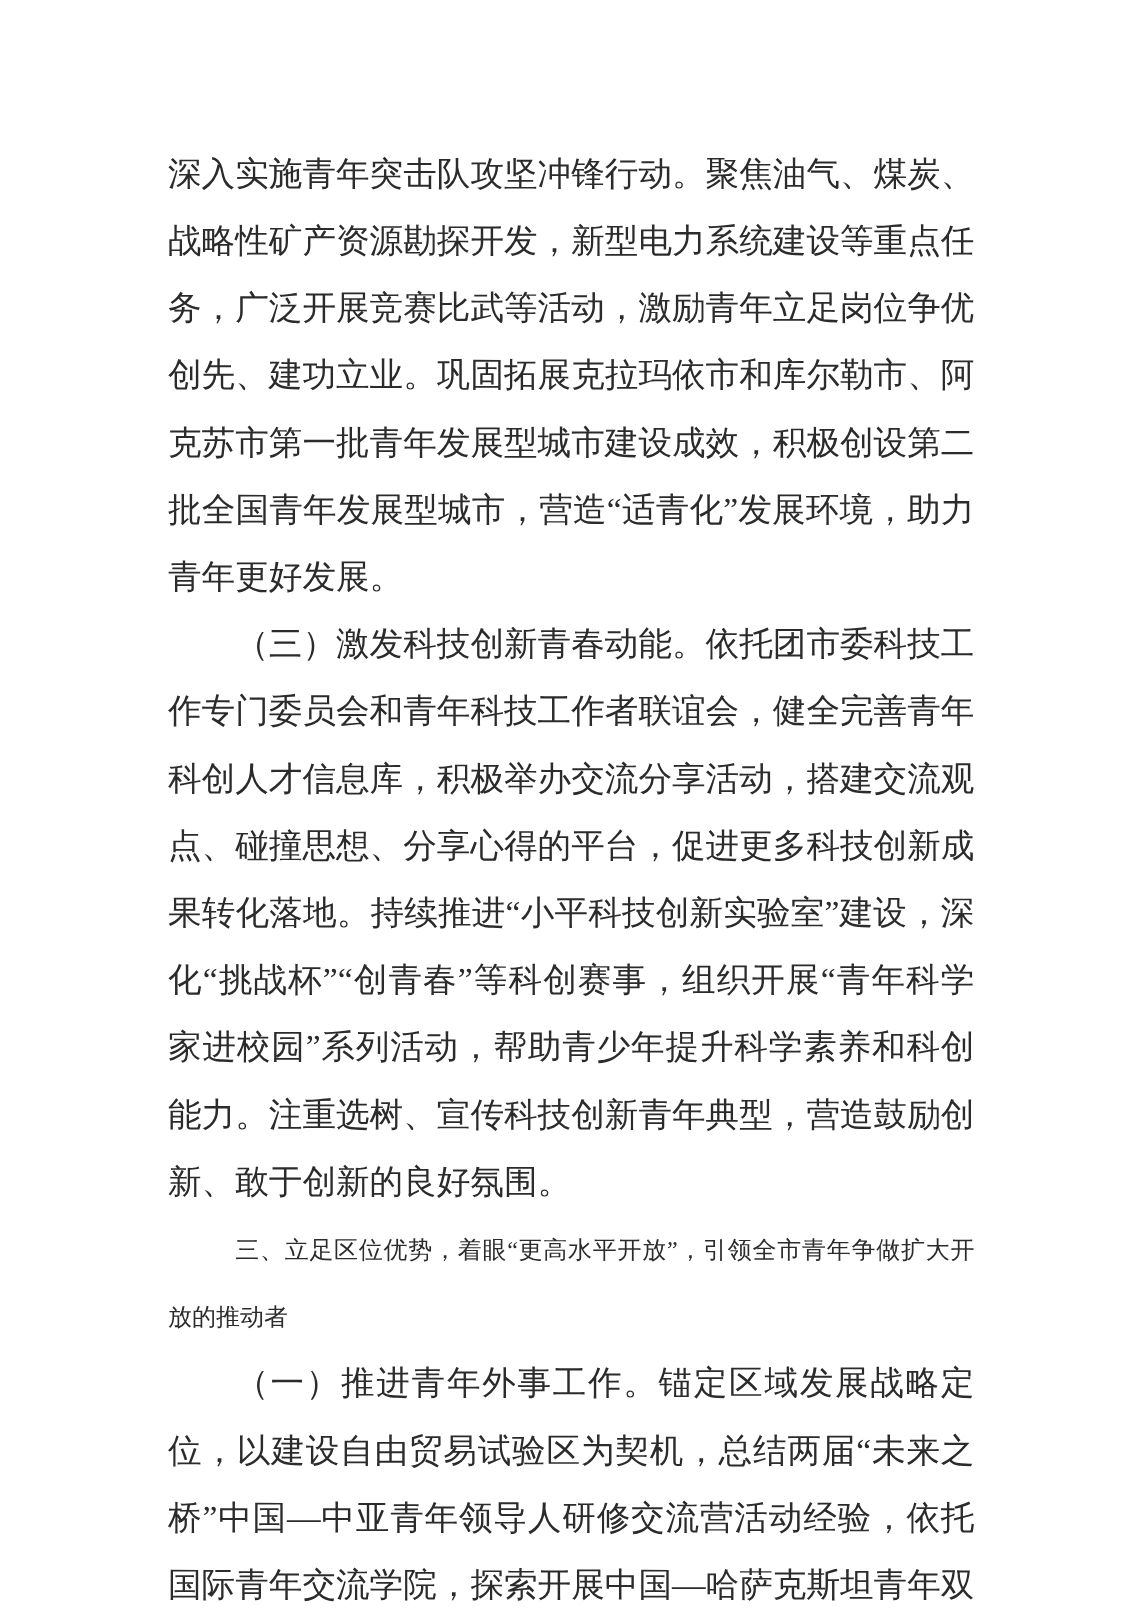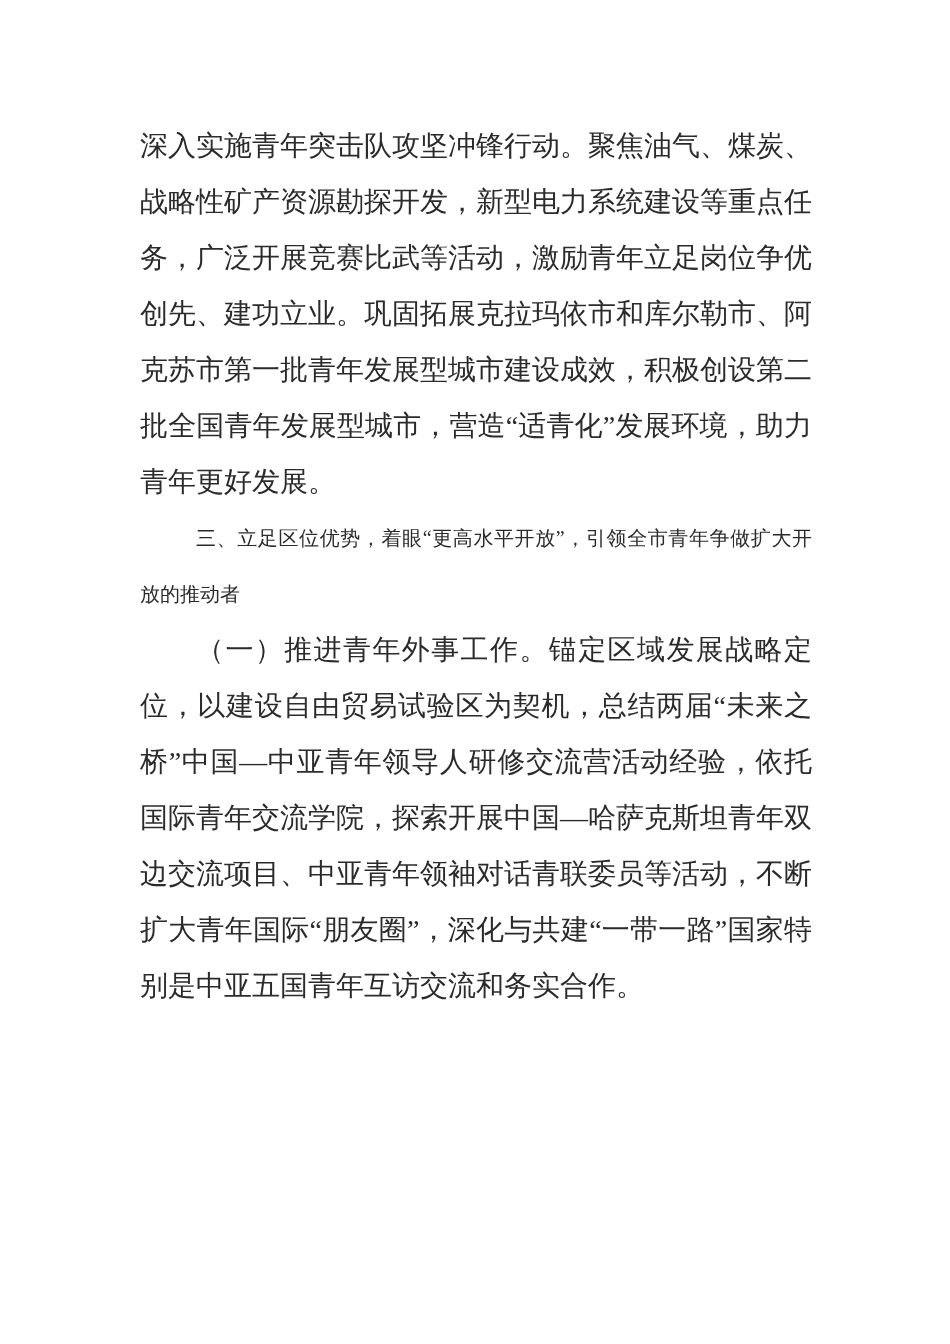--- a/index.html
+++ b/index.html
@@ -70,19 +70,20 @@
   }
 </style>
 </head>
 <body>
 
 <div id="page">
   <div id="text-column">
 
     <p class="para noindent">深入实施青年突击队攻坚冲锋行动。聚焦油气、煤炭、战略性矿产资源勘探开发，新型电力系统建设等重点任务，广泛开展竞赛比武等活动，激励青年立足岗位争优创先、建功立业。巩固拓展克拉玛依市和库尔勒市、阿克苏市第一批青年发展型城市建设成效，积极创设第二批全国青年发展型城市，营造“适青化”发展环境，助力青年更好发展。</p>
 
+    <p class="para indent">（三）激发科技创新青春动能。依托团市委科技工作专门委员会和青年科技工作者联谊会，健全完善青年科创人才信息库，积极举办交流分享活动，搭建交流观点、碰撞思想、分享心得的平台，促进更多科技创新成果转化落地。持续推进“小平科技创新实验室”建设，深化“挑战杯”“创青春”等科创赛事，组织开展“青年科学家进校园”系列活动，帮助青少年提升科学素养和科创能力。注重选树、宣传科技创新青年典型，营造鼓励创新、敢于创新的良好氛围。</p>
 
     <p class="heading">三、立足区位优势，着眼“更高水平开放”，引领全市青年争做扩大开放的推动者</p>
 
     <p class="para indent">（一）推进青年外事工作。锚定区域发展战略定位，以建设自由贸易试验区为契机，总结两届“未来之桥”中国—中亚青年领导人研修交流营活动经验，依托国际青年交流学院，探索开展中国—哈萨克斯坦青年双边交流项目、中亚青年领袖对话青联委员等活动，不断扩大青年国际“朋友圈”，深化与共建“一带一路”国家特别是中亚五国青年互访交流和务实合作。</p>
 
   </div>
 </div>
 
 </body></html>

